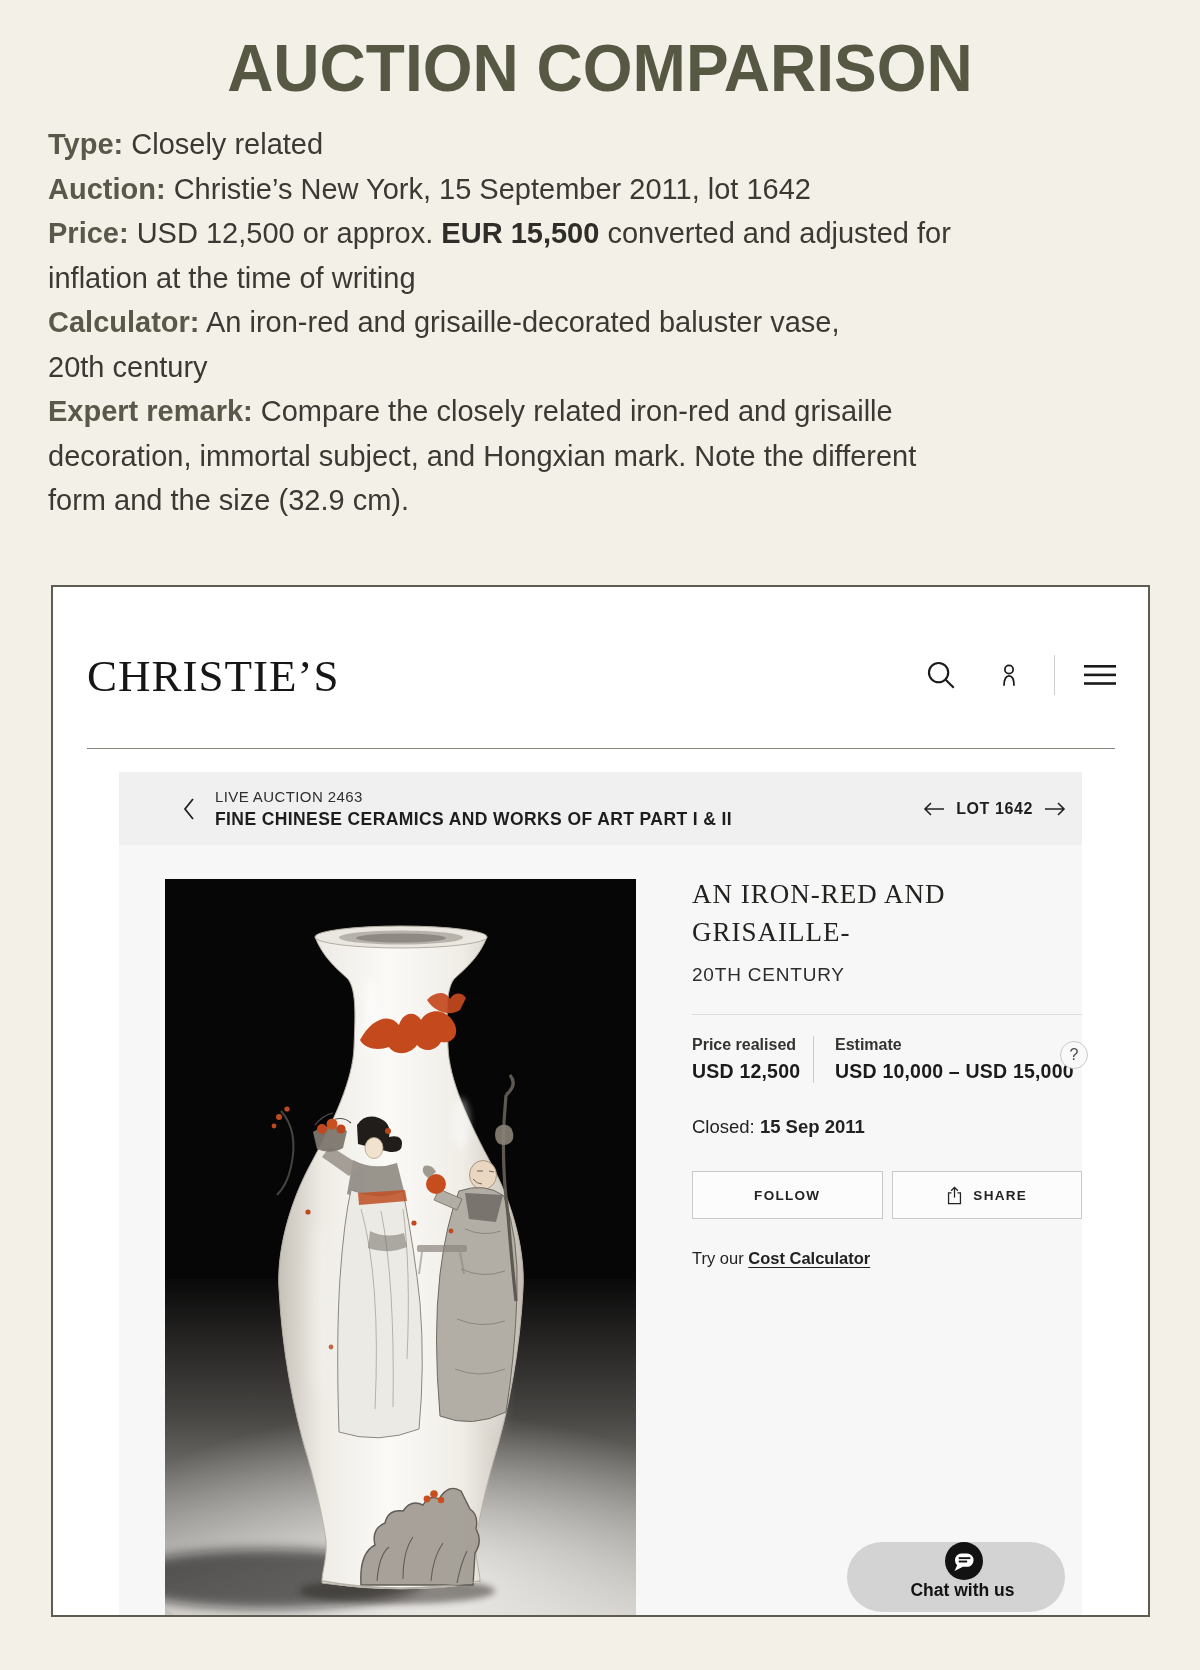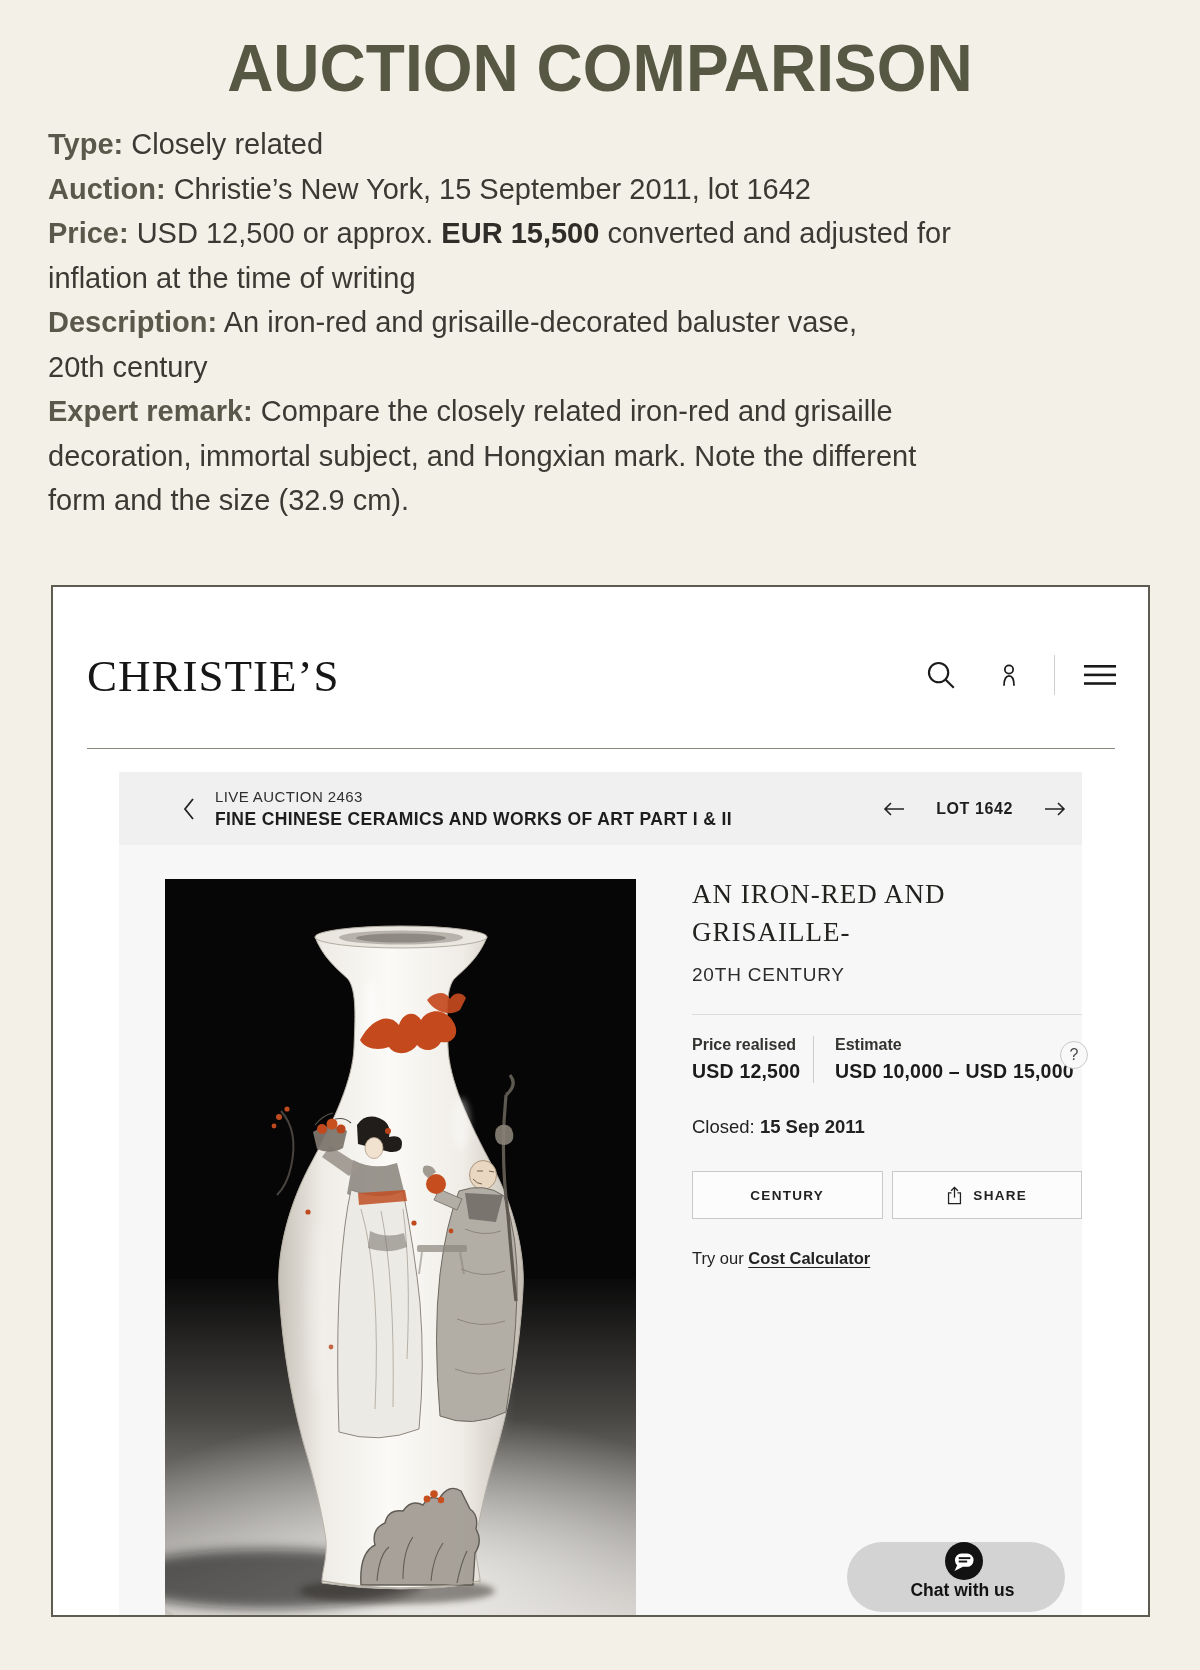--- a/index.html
+++ b/index.html
@@ -46,21 +46,21 @@
 
   
   .banner {
     position:absolute; left:66px; top:185px; width:963px; height:73px;
     background:#f0f0f0; display:flex; align-items:center;padding-left:48px;
   }
   .banner-chevron { margin-left:15px; display:flex; cursor:pointer; }
   .banner-titles { margin-left:19px; }
   .banner-live { font-size:15px; letter-spacing:.4px; color:#2f2f2f; }
   .banner-sale { font-size:17.5px; font-weight:700; letter-spacing:.4px; color:#1d1d1d; margin-top:4px; }
-  .lot-nav { margin-left:auto; margin-right:15px; display:flex; align-items:flex-start; gap:30px; }
+  .lot-nav { margin-left:auto; margin-right:15px; display:flex; align-items:flex-start; gap:10px; }
   .lot-nav .lot-label { font-size:16px; font-weight:700; letter-spacing:.6px; color:#1d1d1d; }
   .arrow-btn { display:flex; cursor:pointer; }
 
   
   .lot-section {
     position:absolute; left:66px; top:258px; width:963px; height:770px;
     background:#f7f7f7;
   }
   .photo { position:absolute; left:46px; top:34px; width:471px; height:736px; overflow:hidden; background:#070606; }
   .details { position:absolute; left:573px; top:0; width:390px; }
@@ -104,21 +104,21 @@
 </head>
 <body>
 
 <div class="top-block">
   <h1 class="page-title">AUCTION COMPARISON</h1>
   <div class="meta">
     <p><span class="lbl">Type:</span> <span>Closely related</span></p>
     <p><span class="lbl">Auction:</span> <span>Christie’s New York, 15 September 2011, lot 1642</span></p>
     <p><span class="lbl">Price:</span> <span>USD 12,500 or approx.</span> <span class="strong">EUR 15,500</span> <span>converted and adjusted for
 inflation at the time of writing</span></p>
-    <p><span class="lbl">Description:</span> <span>An iron-red and grisaille-decorated baluster vase,
+    <p><span class="lbl">Calculator:</span> <span>An iron-red and grisaille-decorated baluster vase,
 20th century</span></p>
     <p><span class="lbl">Expert remark:</span> <span>Compare the closely related iron-red and grisaille
 decoration, immortal subject, and Hongxian mark. Note the different
 form and the size (32.9 cm).</span></p>
   </div>
 </div>
 
 <div class="card">
 
   <div class="chr-logo">CHRISTIE’S</div>
@@ -285,21 +285,21 @@
         <div>
           <div class="p-label">Estimate</div>
           <div class="p-value">USD 10,000 – USD 15,000</div>
         </div>
         <div class="help-circle">?</div>
       </div>
 
       <div class="closed"><span>Closed:</span> <b>15 Sep 2011</b></div>
 
       <div class="btn-row">
-        <button class="lot-btn">CENTURY</button>
+        <button class="lot-btn">FOLLOW</button>
         <button class="lot-btn">
           <svg width="17" height="21" viewBox="0 0 20 24">
               <g fill="none" stroke="#222" stroke-width="1.5">
                 <path d="M10 14.5 L10 2.5"></path>
                 <path d="M6 6.5 L10 2.5 L14 6.5"></path>
                 <path d="M6.5 9 H3 V21.5 H17 V9 H13.5"></path>
               </g>
             </svg>
           <span>SHARE</span>
         </button>

